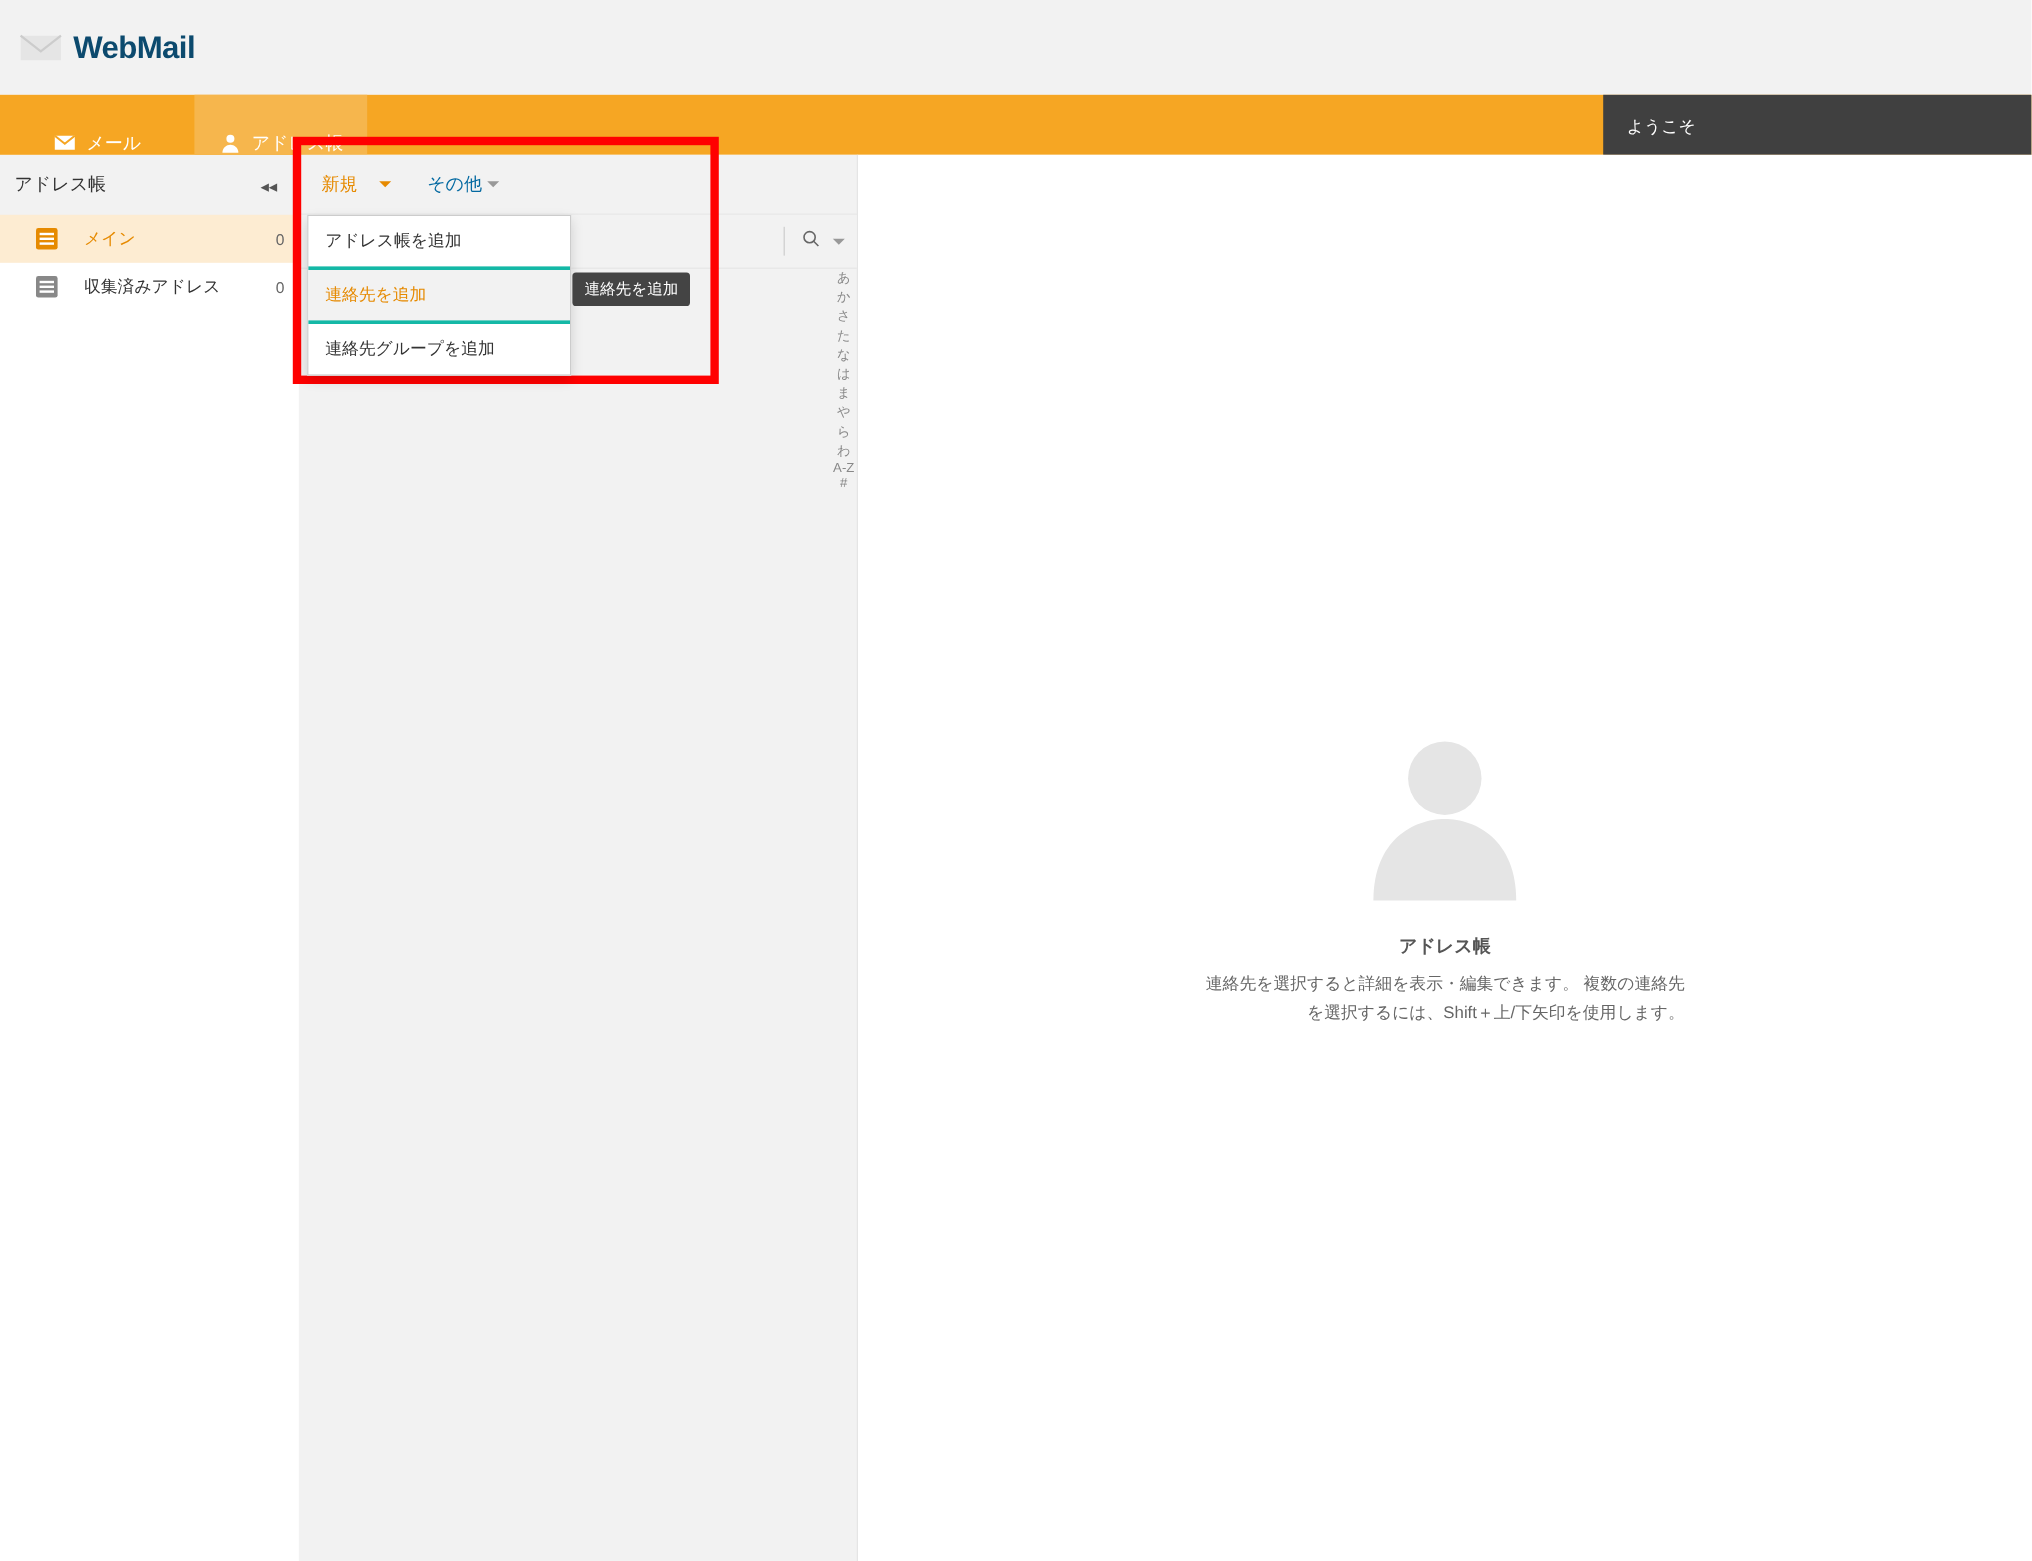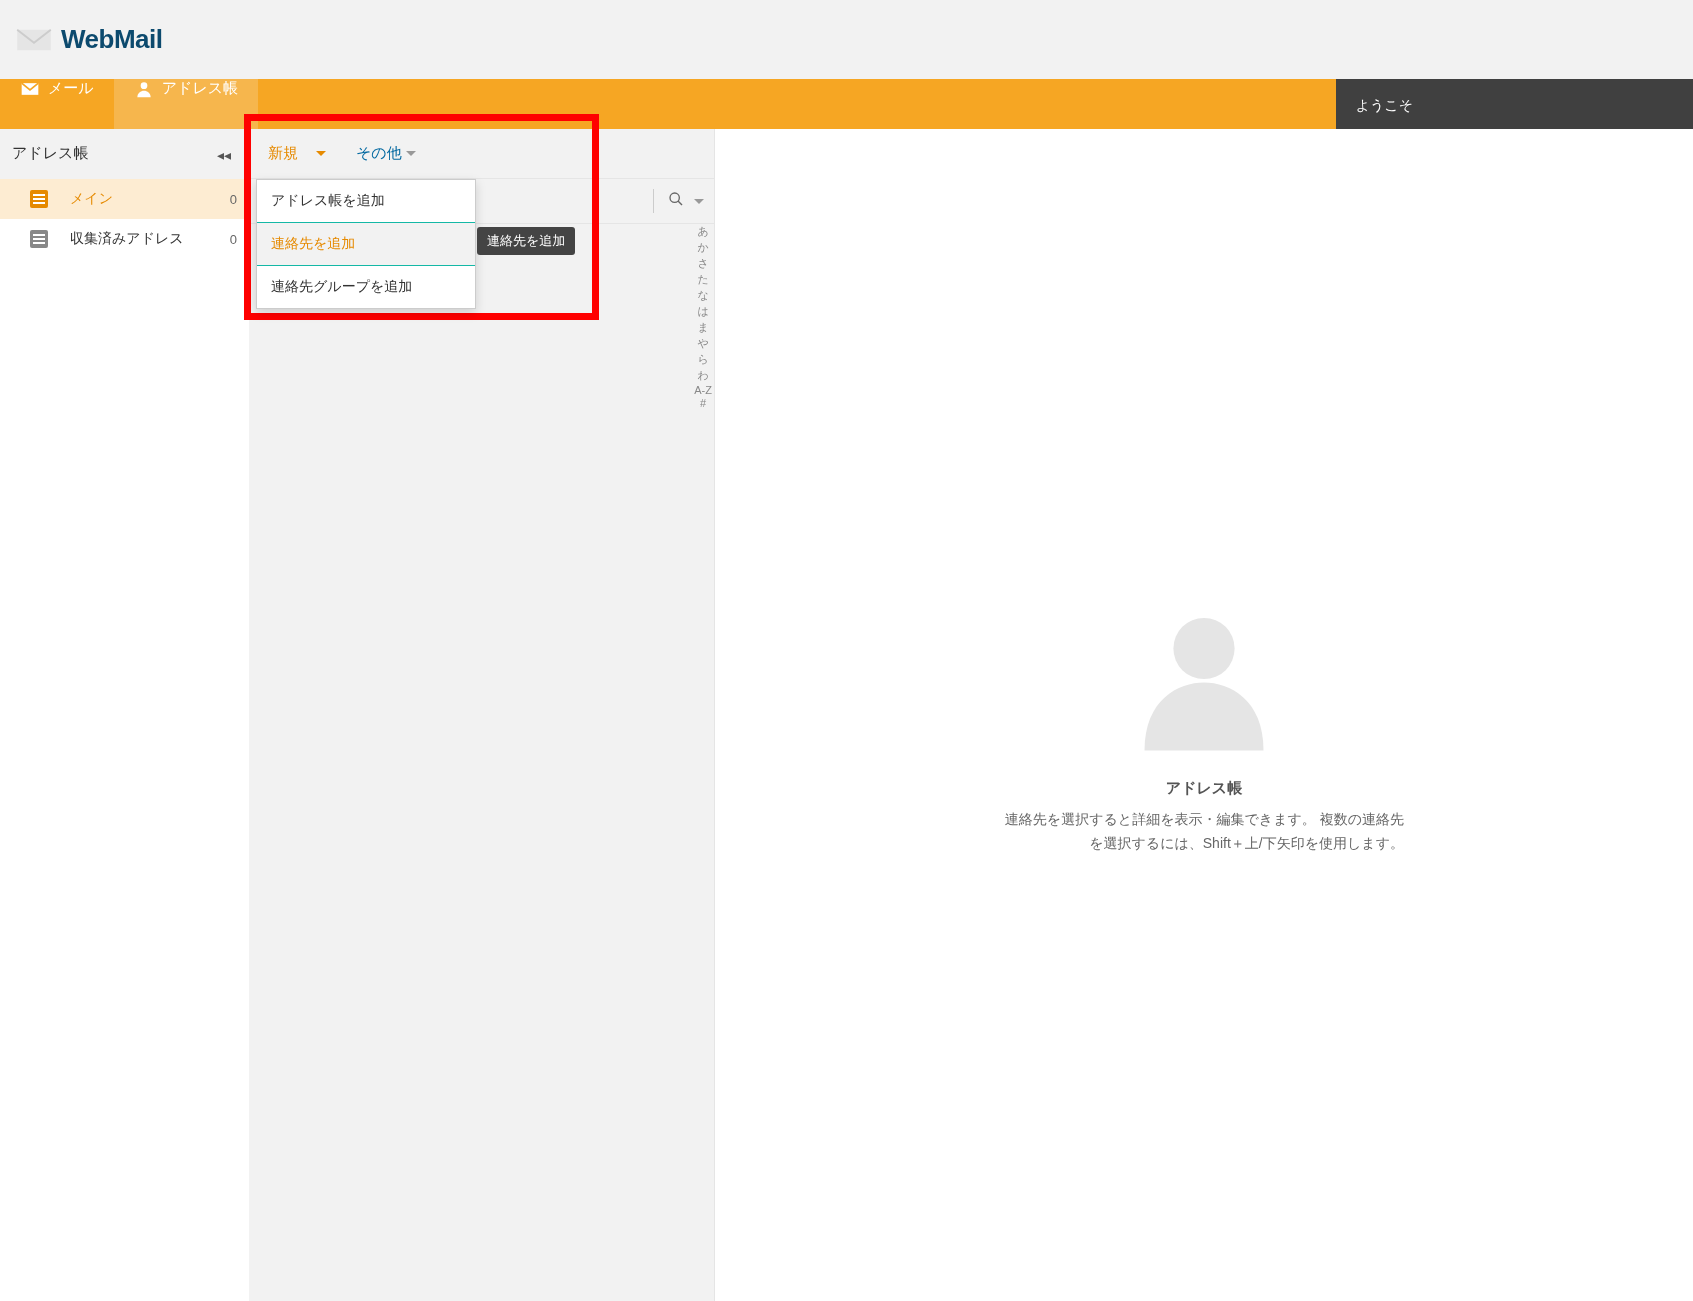--- a/index.html
+++ b/index.html
@@ -35,26 +35,27 @@
   
   .navbar {
     background: #f6a623;
     height: 50px;
     display: flex;
     align-items: stretch;
     position: relative;
   }
   .nav-tab {
     display: flex;
-    align-items: flex-start;
+    align-items: flex-end;
     color: #fff;
     padding: 0 20px;
     font-size: 15px;
     gap: 8px;
     cursor: pointer;
+    margin-left: 24px;
   }
   .nav-tab.active {
     background: #f6b64d;
   }
   .nav-right {
     position: absolute;
     right: 0; top: 0; bottom: 0;
     display: flex;
     align-items: center;
     background: #404040;
@@ -169,21 +170,21 @@
     background: #fff;
     border: 1px solid #ccc;
     box-shadow: 0 4px 10px rgba(0,0,0,0.15);
     z-index: 10;
   }
   .dropdown-item {
     padding: 12px 14px;
     font-size: 14px;
     color: #333;
     cursor: pointer;
-    border-bottom: 1px solid #14b8a6;
+    border-bottom: 3px solid #14b8a6;
   }
   .dropdown-item:last-child { border-bottom: none; }
   .dropdown-item.hover {
     background: #f2f2f2;
     color: #e68a00;
   }
   .tooltip {
     position: absolute;
     left: 227px; top: 98px;
     background: #444;

